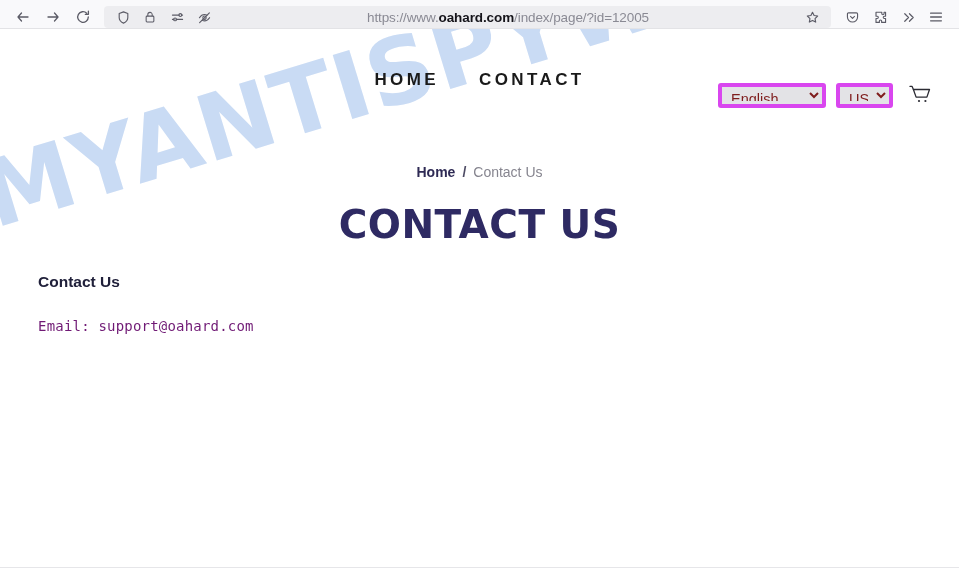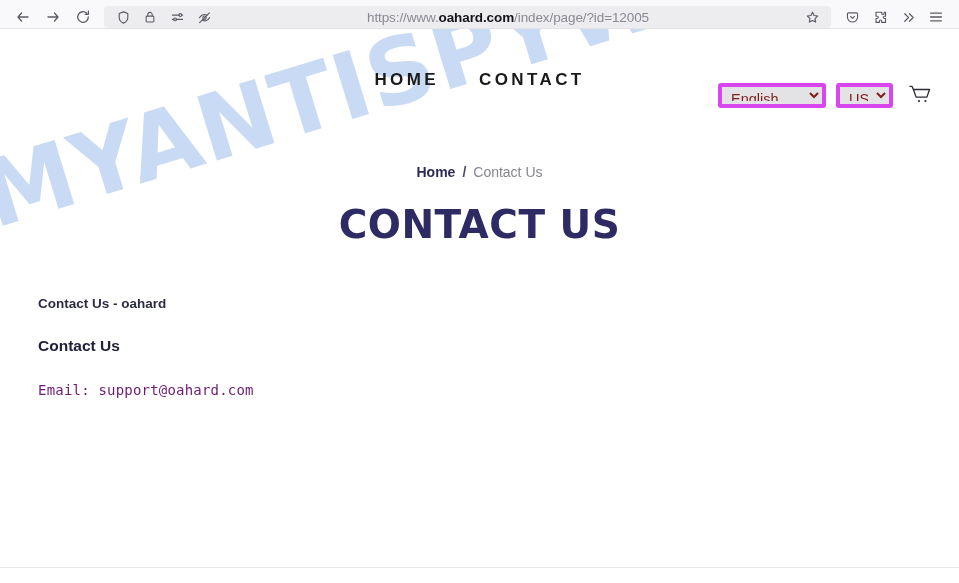--- a/index.html
+++ b/index.html
@@ -316,21 +316,20 @@
       </div>
     </div>
 
     <div class="breadcrumb">
       <a class="crumb-home" href="#">Home</a><span class="crumb-sep">/</span><span class="crumb-current">Contact Us</span>
     </div>
 
     <h1 class="page-title">CONTACT US</h1>
 
     <div class="content">
-      <div class="lead">Contact Us - oahard</div>
       <div class="subhead">Contact Us</div>
       <div class="email-line">Email: support@oahard.com</div>
     </div>
 
   </div>
 
   <div class="footer-divider"></div>
 
 </div>
 

